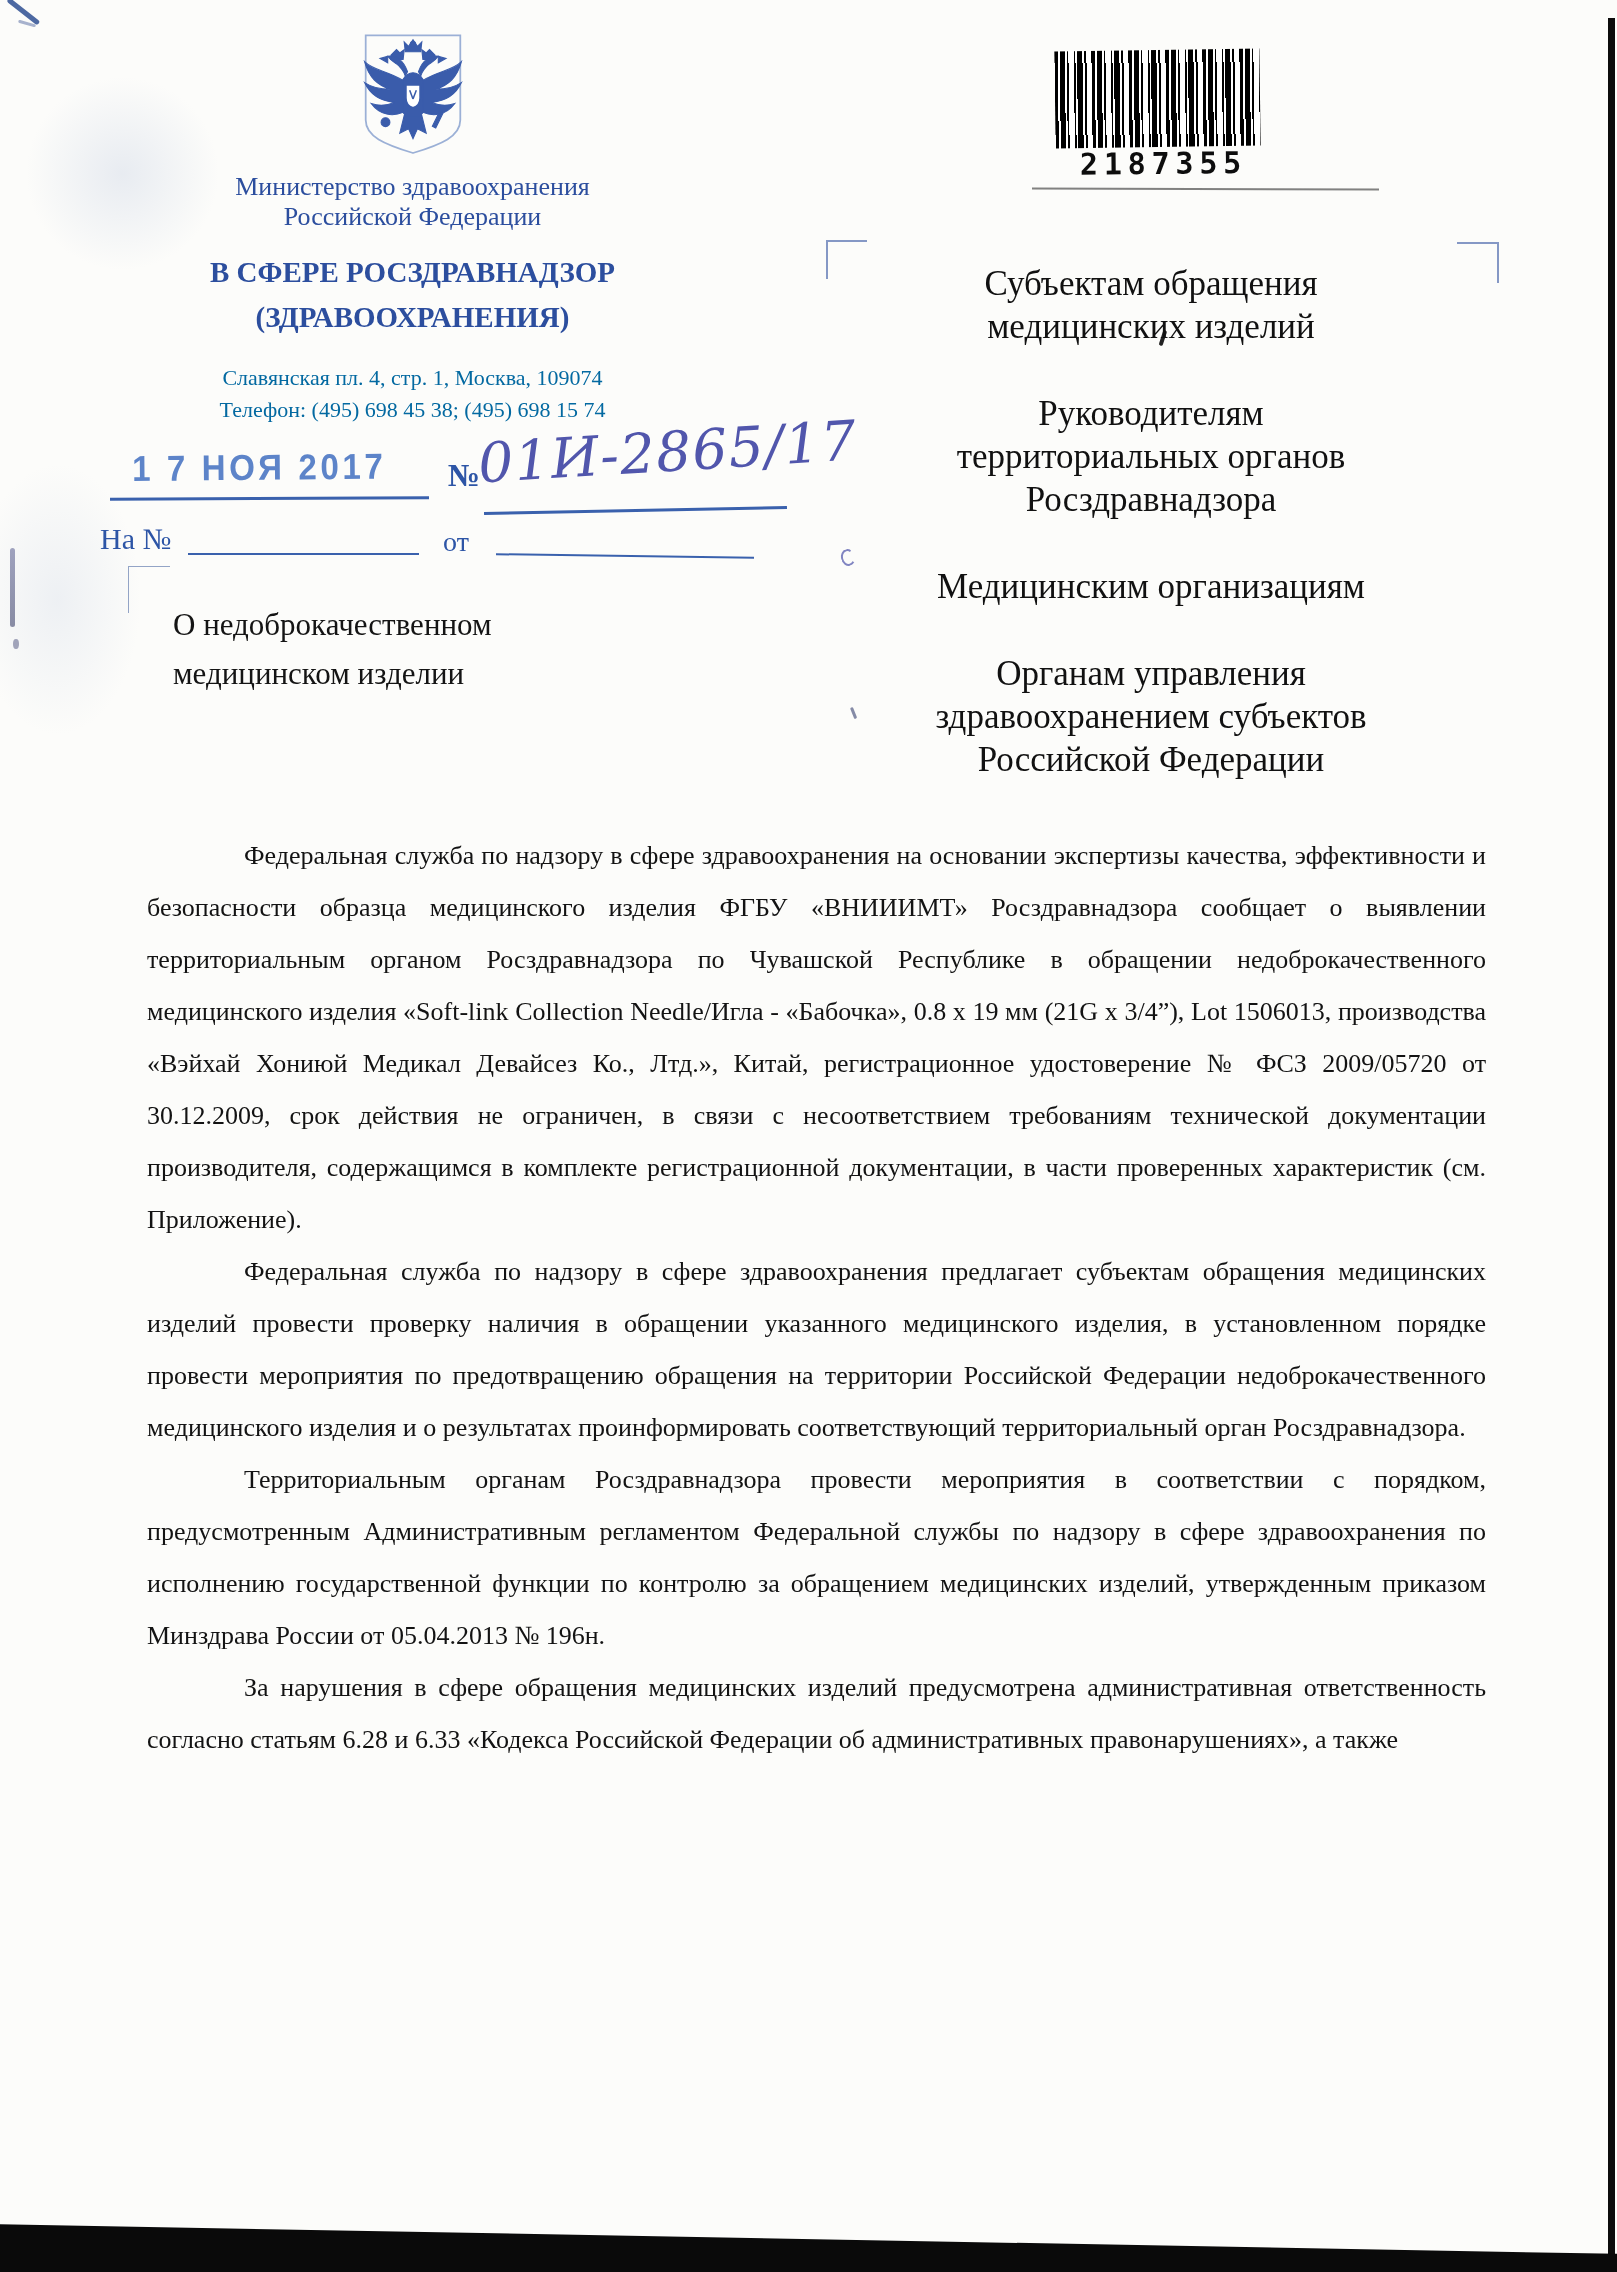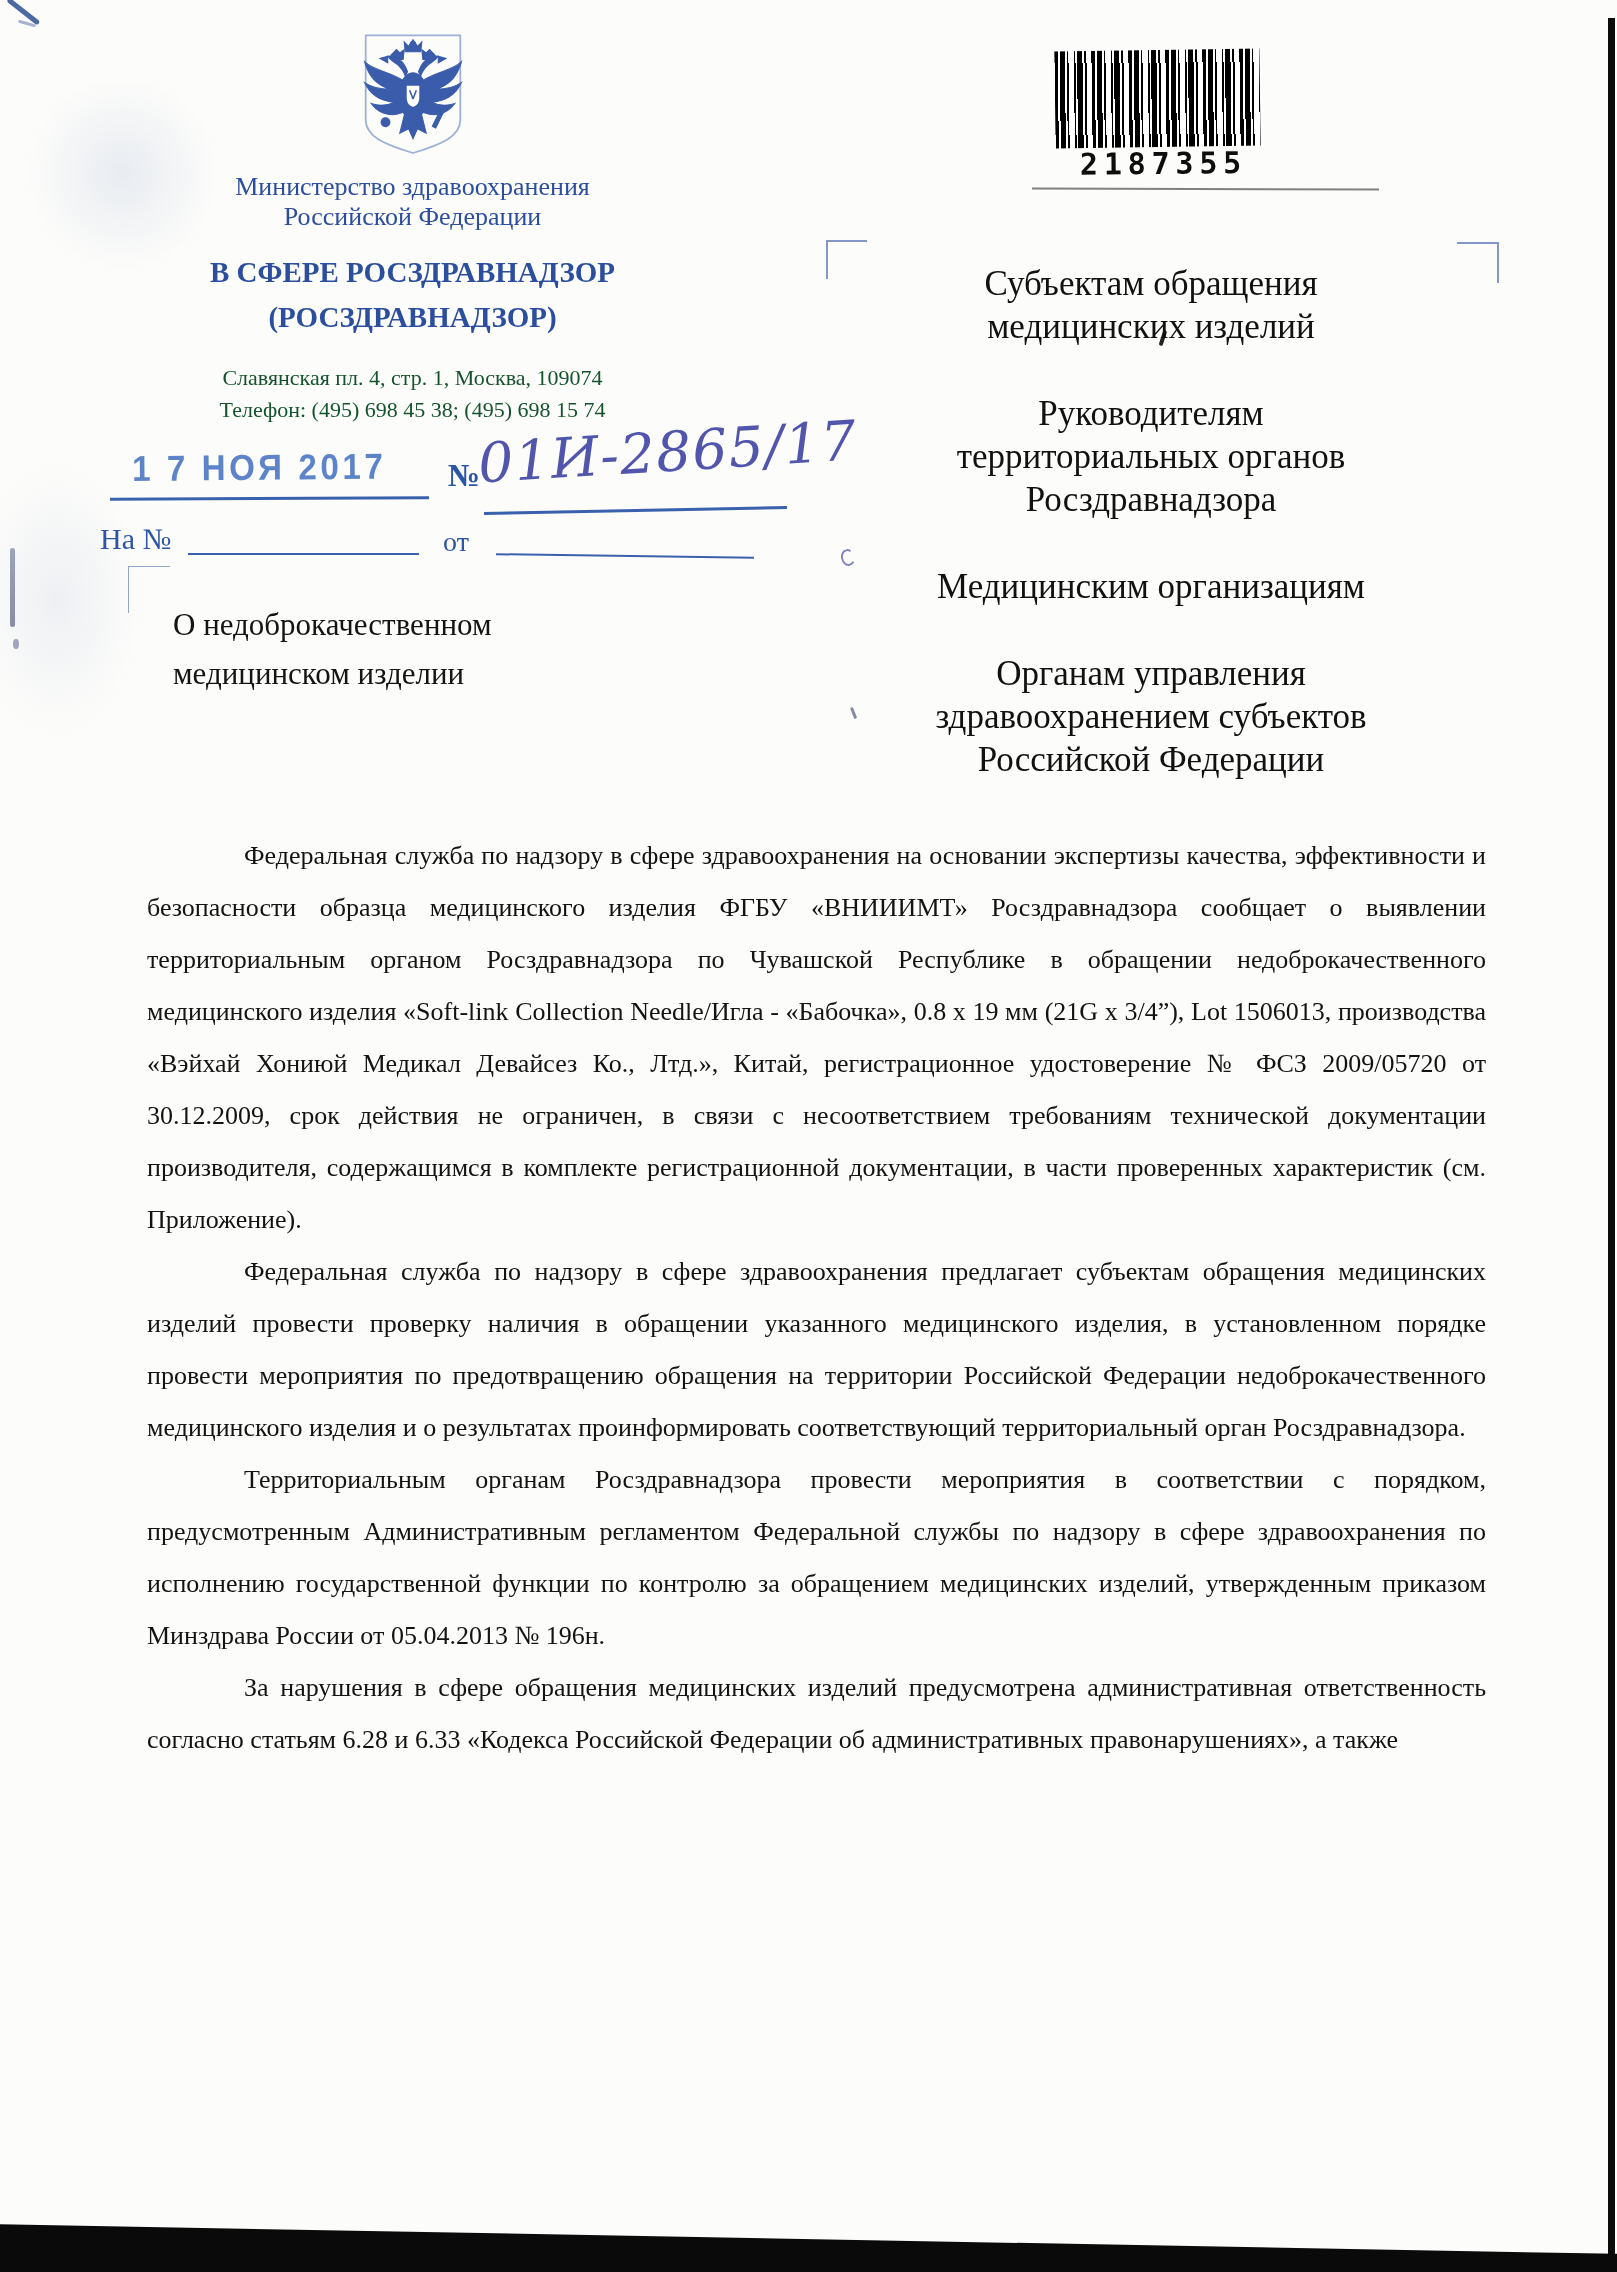--- a/index.html
+++ b/index.html
@@ -36,21 +36,21 @@
     border:2.6px solid #5a5fb0;border-right-color:transparent;border-radius:50%;
     transform:rotate(-15deg);opacity:.75;}
   .stray-tick{position:absolute;left:852px;top:707px;width:3.2px;height:11.6px;
     background:#35406e;border-radius:1.3px;transform:rotate(-22deg);opacity:.6;}
 
   
   .letterhead{position:absolute;left:97px;top:32px;width:631px;text-align:center;}
   .emblem{display:block;margin:0 auto;}
   .ministry{margin-top:7.7px;font-size:26px;font-weight:normal;color:#2c4e9e;line-height:30px;}
   .service{margin-top:18px;font-size:29px;font-weight:bold;color:#2c4e9e;line-height:45px;}
-  .lh-address{margin-top:22px;font-size:22px;color:#14532d;line-height:32px;}
+  .lh-address{margin-top:22px;font-size:22px;color:#0369a1;line-height:32px;}
 
   
   .date-stamp{position:absolute;left:132px;top:448px;
     font-family:"Liberation Sans",sans-serif;font-weight:bold;font-size:36px;
     color:#5d84c9;letter-spacing:3.9px;transform:scaleX(.92) rotate(-.5deg);transform-origin:left top;}
   .rule{position:absolute;background:#3a61ad;height:2.6px;}
   .rule.stamp-line{left:110px;top:497px;width:319px;transform:rotate(-.3deg);}
   .no-label{position:absolute;left:448px;top:457px;font-size:32px;font-weight:bold;color:#2d55a6;}
   .handwriting{position:absolute;left:478px;top:420px;
     font-family:"DejaVu Serif",serif;font-style:italic;font-size:55px;
@@ -128,21 +128,21 @@
       </g>
       <path d="M43.5 48 h13 v12 q0 7 -6.5 9 q-6.5 -2 -6.5 -9 z" fill="#ffffff" stroke="#3a5cab" stroke-width="1.6"></path>
       <path d="M47 53 l3 8 m3 -8 l-3 8" stroke="#3a5cab" stroke-width="1.4" fill="none"></path>
     </svg>
     <div class="ministry">
       <div>Министерство здравоохранения</div>
       <div>Российской Федерации</div>
     </div>
     <div class="service">
       <div>В СФЕРЕ РОСЗДРАВНАДЗОР</div>
-      <div>(РОСЗДРАВНАДЗОР)</div>
+      <div>(ЗДРАВООХРАНЕНИЯ)</div>
     </div>
     <div class="lh-address">
       <div>Славянская пл. 4, стр. 1, Москва, 109074</div>
       <div>Телефон: (495) 698 45 38; (495) 698 15 74</div>
     </div>
   </div>
 
   <div class="barcode"></div>
   <div class="barcode-number">2187355</div>
   <div class="barcode-underline"></div>

